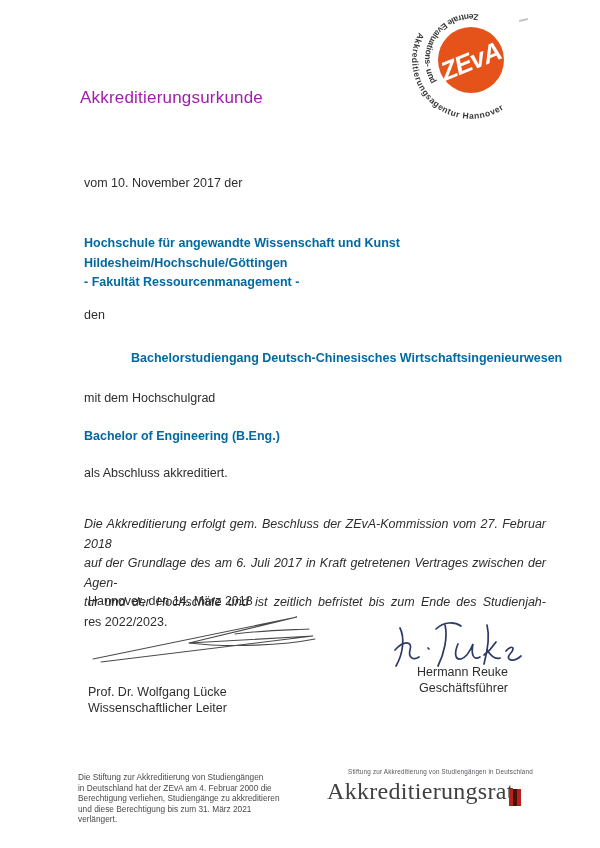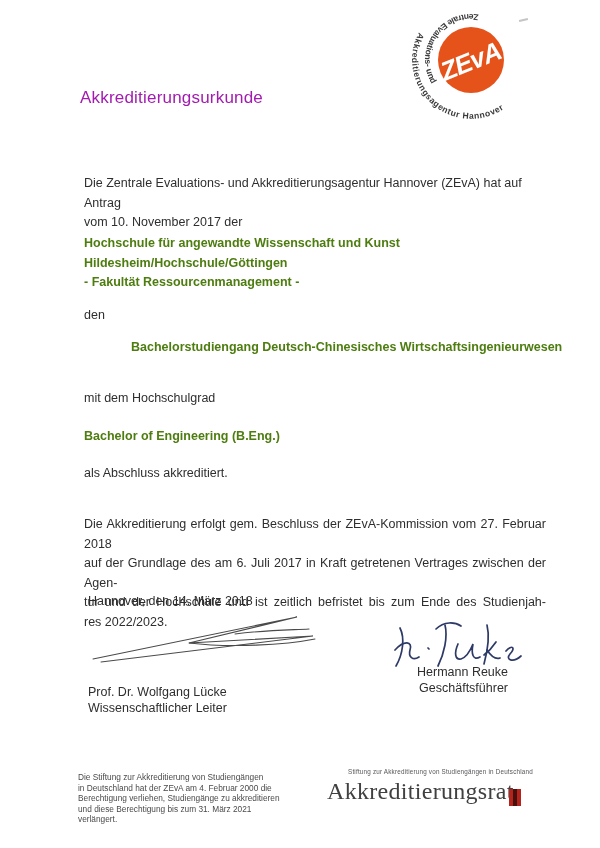--- a/index.html
+++ b/index.html
@@ -5,23 +5,23 @@
   html,body{margin:0;padding:0;background:#e9e9e9;}
   .page{
     position:relative;width:600px;height:848px;background:#ffffff;
     font-family:"Liberation Sans",sans-serif;overflow:hidden;margin:0 auto;
   }
   .abs{position:absolute;}
   .title{
     left:80px;top:88px;font-size:17px;color:#a21caf;letter-spacing:.2px;
   }
   .line{font-size:12.5px;line-height:19.5px;color:#2e2e2e;}
-  .bold .line, .line.bold{font-weight:bold;color:#4d7c0f;}
+  .bold .line, .line.bold{font-weight:bold;color:#0369a1;}
   .para{width:462px;}
-  .j{text-align:justify;text-align-last:justify;}
+  .j{text-align:justify;text-align-last:justify;font-style:italic;}
   .scan-artifact{left:519px;top:19px;width:9px;height:2px;background:#c4c4c4;transform:rotate(-12deg);}
   
   .zeva{left:385px;top:8px;width:200px;height:135px;}
   .zeva .ball-text{
     font-family:"Liberation Sans",sans-serif;font-size:26px;font-weight:bold;
     font-style:italic;fill:#ffffff;letter-spacing:-1px;
   }
   .zeva .arc-text{
     font-family:"Liberation Sans",sans-serif;font-size:8.6px;font-weight:bold;fill:#3a3a3a;
   }
@@ -60,33 +60,32 @@
     <text class="ball-text" x="86" y="62" text-anchor="middle" transform="rotate(-22 86 54)">ZEvA</text>
     <text class="arc-text">
       <textPath href="#arcInner" startOffset="2">Zentrale Evaluations- und</textPath>
     </text>
     <text class="arc-text sp">
       <textPath href="#arcOuter" startOffset="2">Akkreditierungsagentur Hannover</textPath>
     </text>
   </svg>
 
   <div class="abs para" style="left:84px;top:174px;">
-    <div class="line">Die Zentrale Evaluations- und Akkreditierungsagentur Hannover (ZEvA) hat auf Antrag</div>
     <div class="line">vom 10. November 2017 der</div>
   </div>
 
   <div class="abs para bold" style="left:84px;top:234px;">
     <div class="line">Hochschule für angewandte Wissenschaft und Kunst</div>
     <div class="line">Hildesheim/Hochschule/Göttingen</div>
     <div class="line">- Fakultät Ressourcenmanagement -</div>
   </div>
 
   <div class="abs line" style="left:84px;top:306px;">den</div>
 
-  <div class="abs line bold" style="left:84px;top:338px;padding-left:47px;">Bachelorstudiengang Deutsch-Chinesisches Wirtschaftsingenieurwesen</div>
+  <div class="abs line bold" style="left:84px;top:349px;padding-left:47px;">Bachelorstudiengang Deutsch-Chinesisches Wirtschaftsingenieurwesen</div>
 
   <div class="abs line" style="left:84px;top:389px;">mit dem Hochschulgrad</div>
 
   <div class="abs line bold" style="left:84px;top:427px;">Bachelor of Engineering (B.Eng.)</div>
 
   <div class="abs line" style="left:84px;top:464px;">als Abschluss akkreditiert.</div>
 
   <div class="abs para" style="left:84px;top:515px;">
     <div class="line j">Die Akkreditierung erfolgt gem. Beschluss der ZEvA-Kommission vom 27. Februar 2018</div>
     <div class="line j">auf der Grundlage des am 6. Juli 2017 in Kraft getretenen Vertrages zwischen der Agen-</div>

